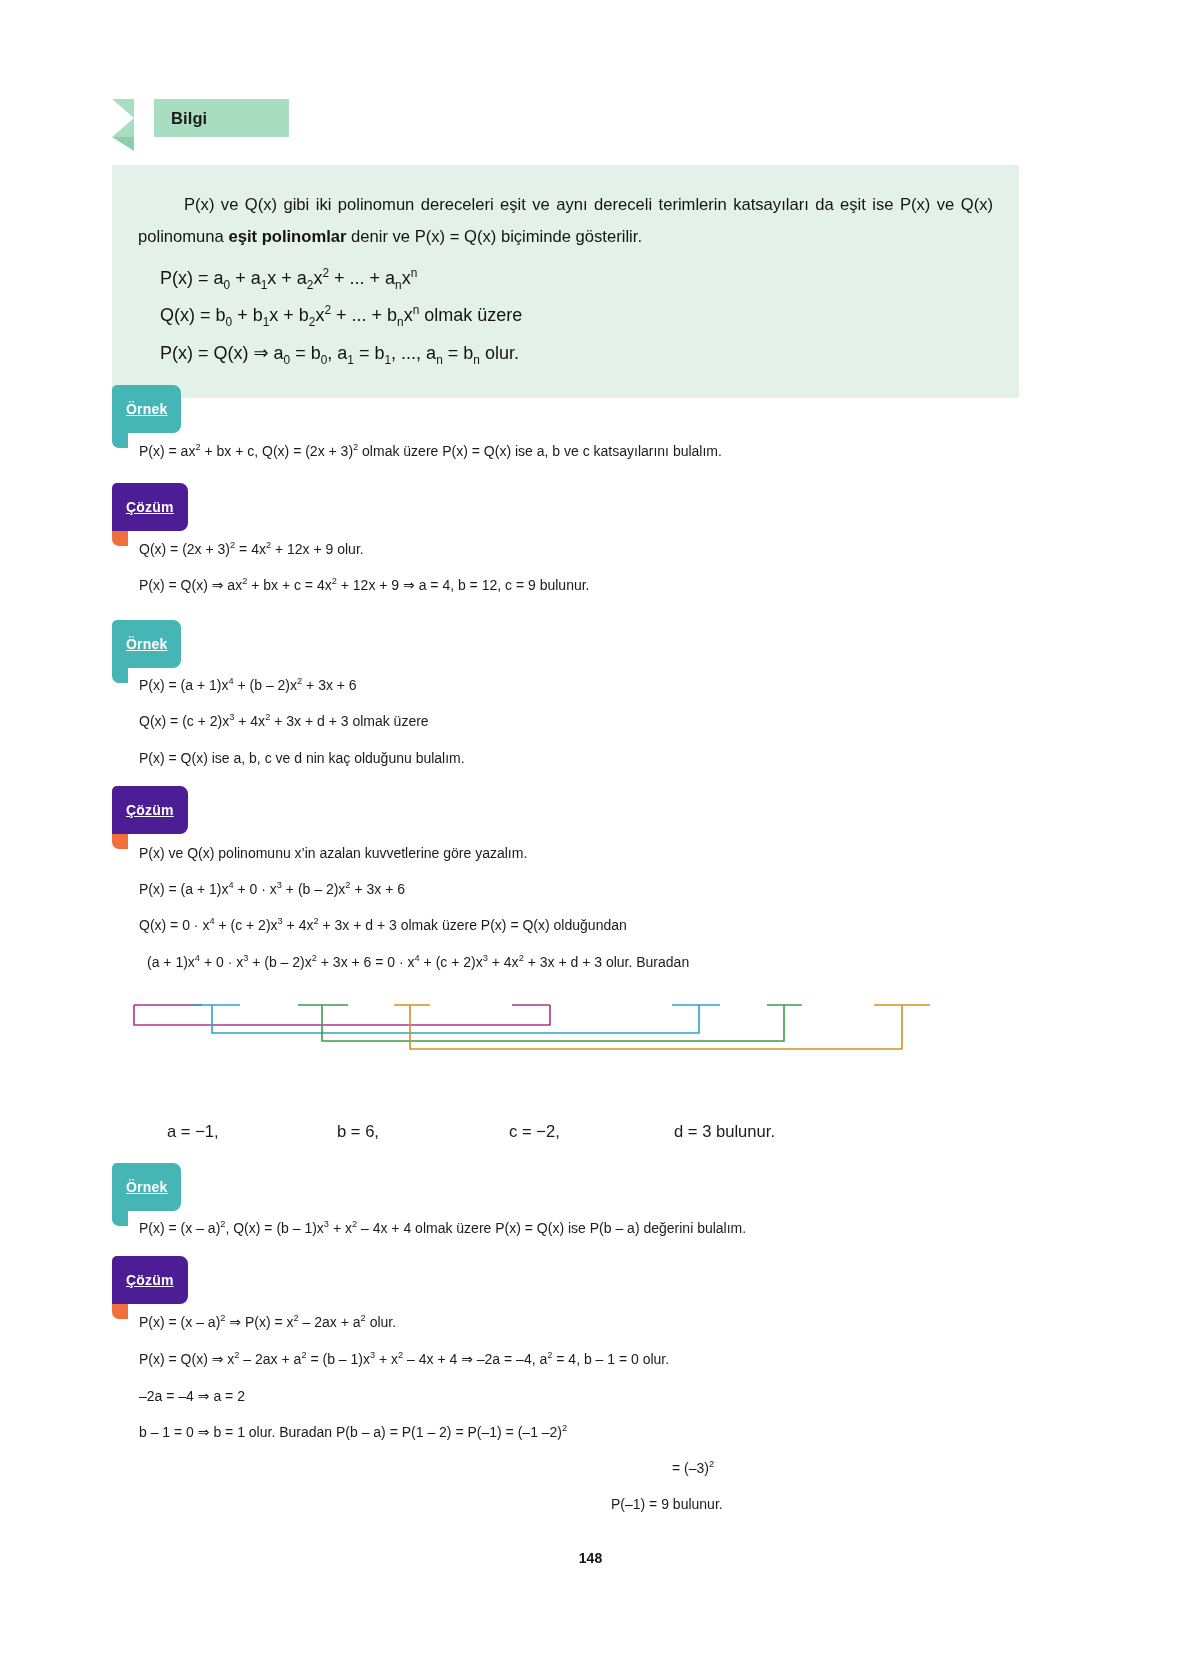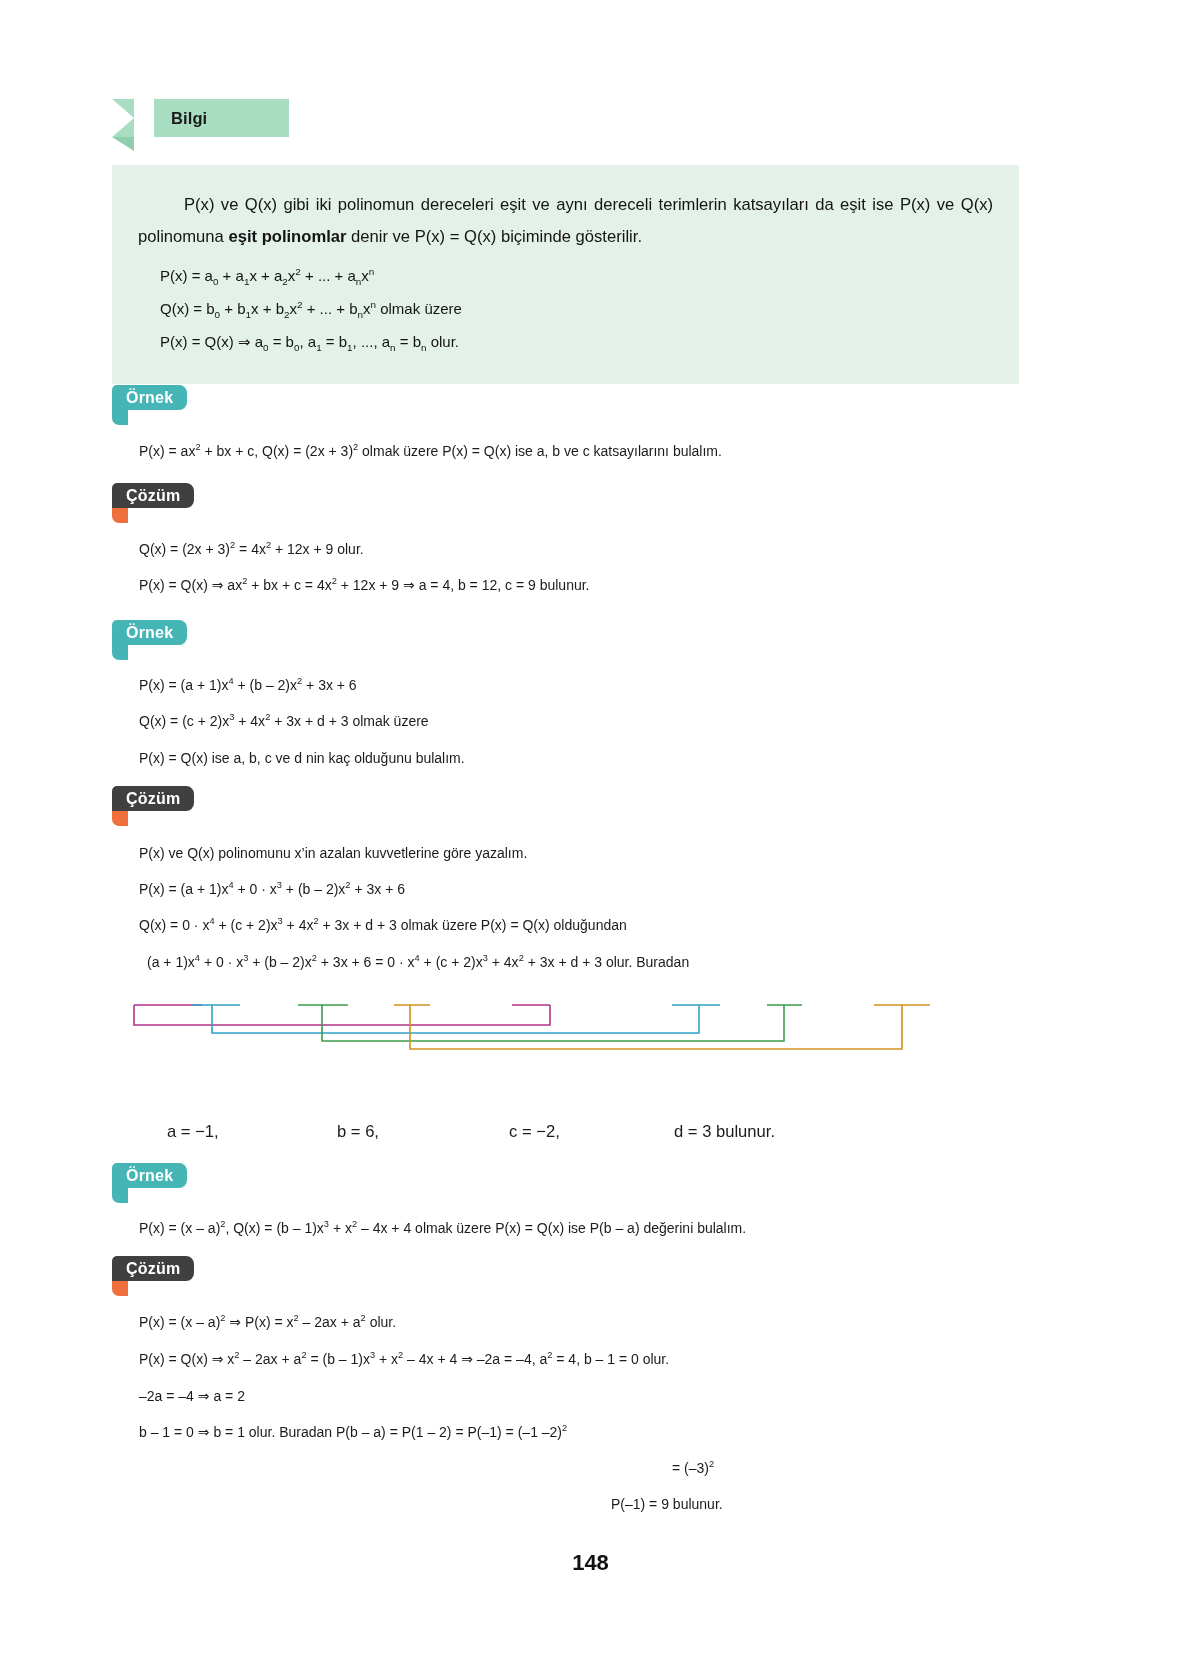--- a/index.html
+++ b/index.html
@@ -79,54 +79,55 @@
   .bilgi-p {
     font-size: 16.6px;
     line-height: 1.95;
     text-align: justify;
     text-indent: 46px;
     margin: 0 0 10px 0;
     color: #141414;
   }
   .bilgi-p b { font-weight: bold; }
   .bilgi-eq {
-    font-size: 15px;
+    font-size: 18px;
     line-height: 1.6;
     margin: 9px 0 0 22px;
     color: #141414;
     white-space: nowrap;
   }
 
   
   .tag {
     position: relative;
     display: inline-flex;
     align-items: center;
     justify-content: center;
-    height: 25px;
+    height: 48px;
     padding: 0 14px;
     border-radius: 5px 8px 8px 0;
     color: #ffffff;
-    font-size: 16px;
+    font-size: 14px;
     font-weight: bold;
     letter-spacing: 0.2px;
     box-sizing: border-box;
+    text-decoration: underline;
   }
   .tag::after {
     content: "";
     position: absolute;
     left: 0;
     bottom: -15px;
     width: 16px;
     height: 15px;
     border-bottom-left-radius: 7px;
   }
   .tag-ornek { background: #46b5b5; }
   .tag-ornek::after { background: #46b5b5; }
-  .tag-cozum { background: #404040; }
+  .tag-cozum { background: #4c1d95; }
   .tag-cozum::after { background: #ef6f3d; }
 
   .tag-row { position: absolute; left: 112px; }
 
   
   .mline {
     position: absolute;
     font-size: 14px;
     line-height: 1.2;
     color: #1b1b1b;
@@ -144,21 +145,21 @@
     height: 60px;
   }
 
   
   .page-number {
     position: absolute;
     left: 0;
     right: 0;
     top: 1492px;
     text-align: center;
-    font-size: 22px;
+    font-size: 14px;
     font-weight: bold;
     color: #111111;
   }
 
   .col-row { position: absolute; white-space: nowrap; font-size: 16.6px; }
   .col-row span.cell { display: inline-block; }
 </style>
 </head>
 <body>
 

